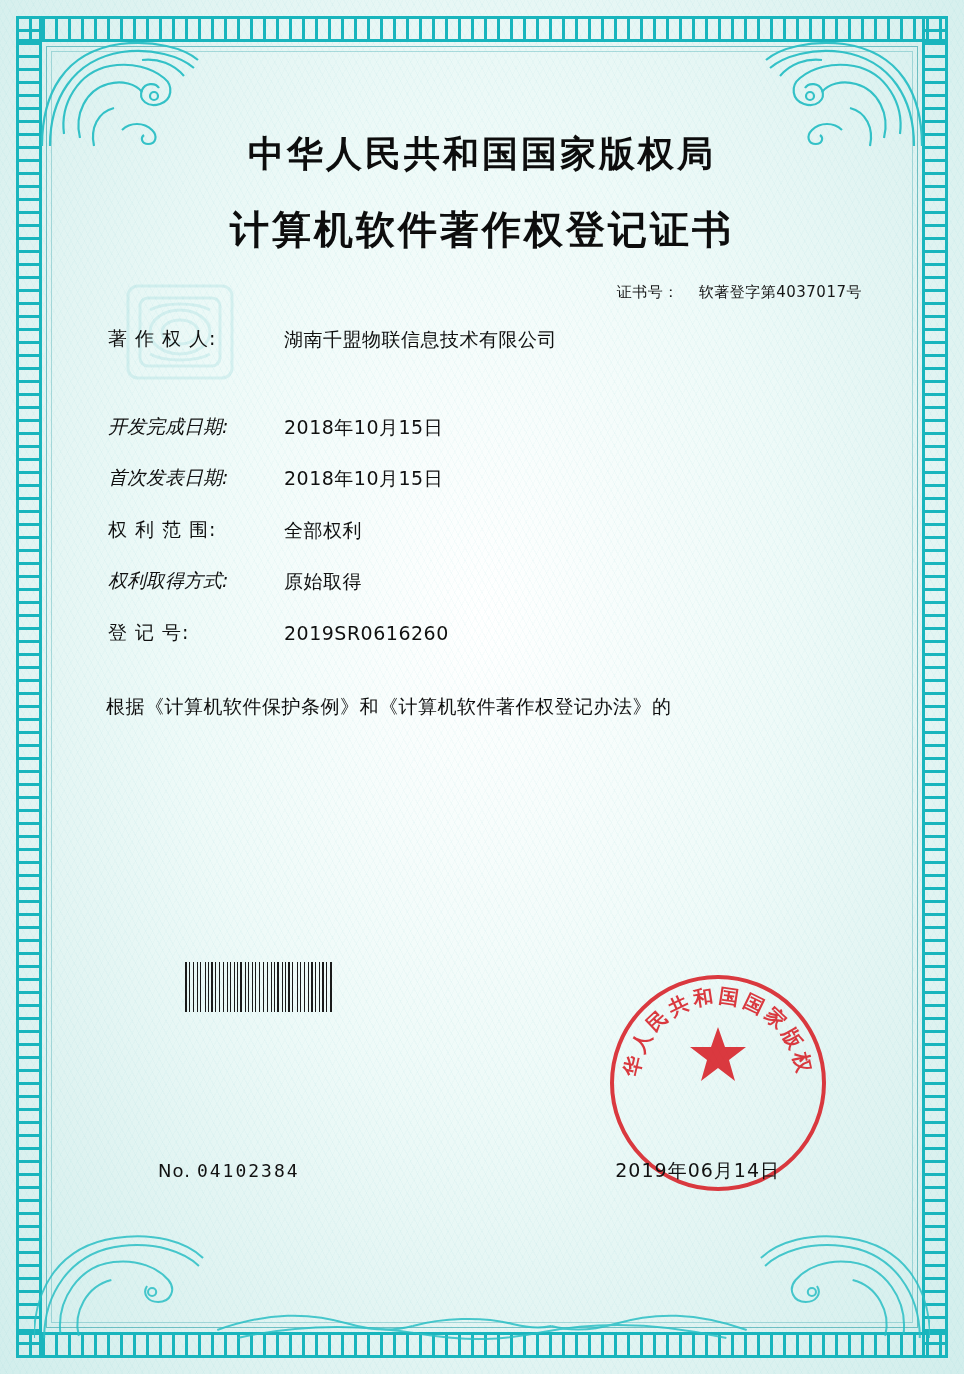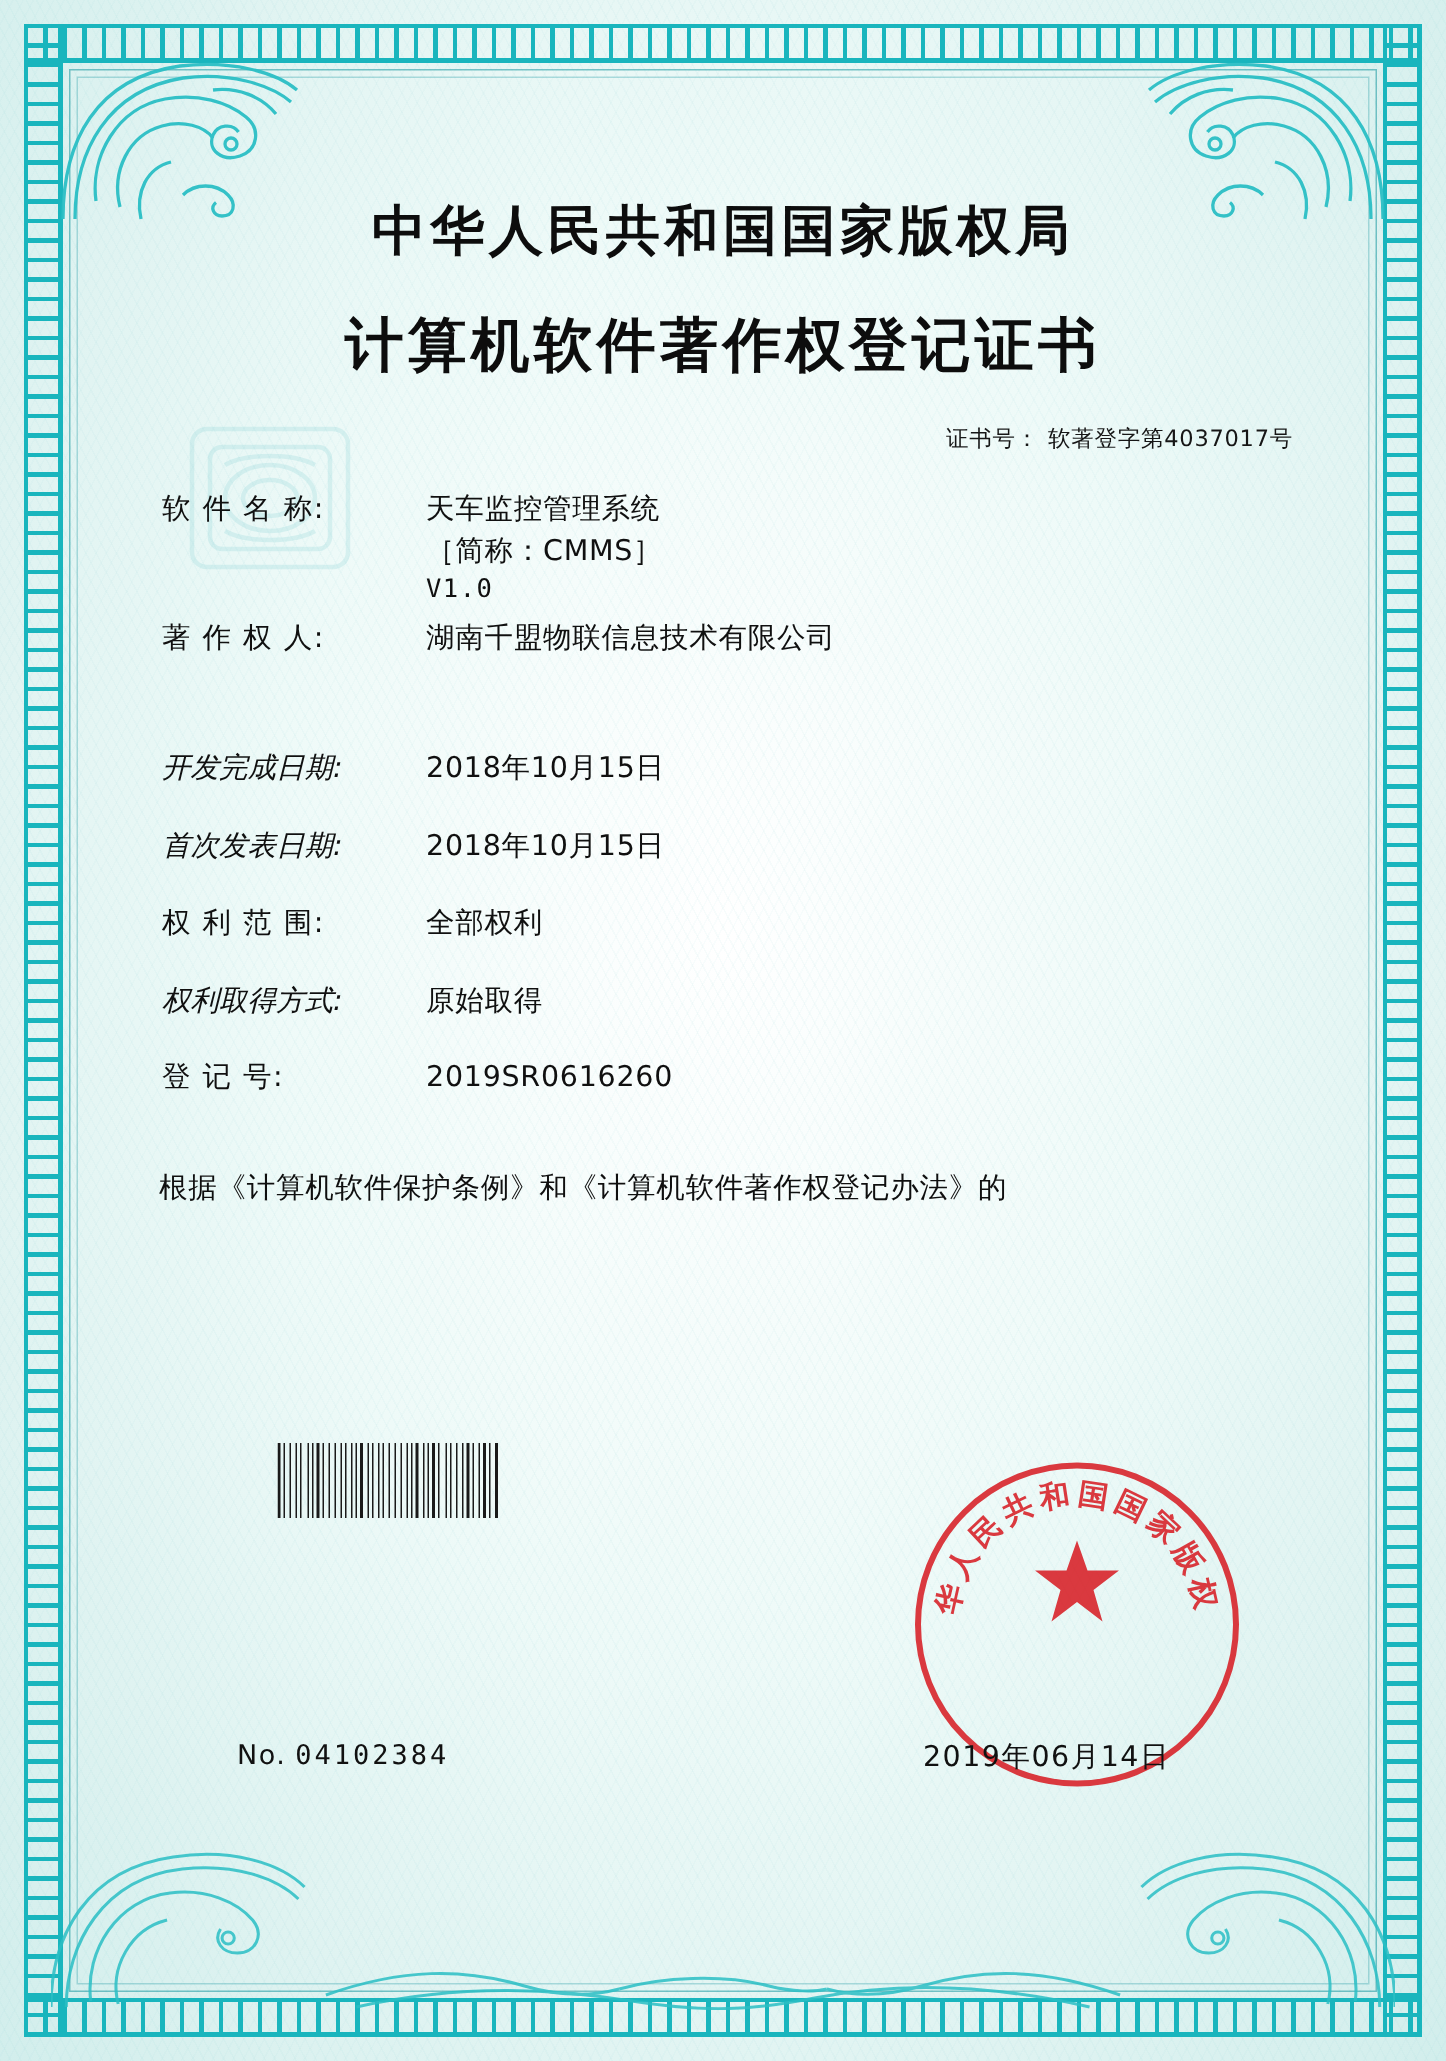--- a/index.html
+++ b/index.html
@@ -145,21 +145,21 @@
   }
 
   .cert-no {
     text-align: right;
     font-size: 15px;
     color: #161616;
     margin-top: 26px;
     padding-right: 42px;
     letter-spacing: .5px;
   }
-  .cert-no .lbl { margin-right: 6px; }
+  .cert-no .lbl { margin-right: 20px; }
 
   .fields {
     margin-top: 24px;
     padding-left: 48px;
   }
   .field-row {
     display: flex;
     align-items: flex-start;
     margin-bottom: 6px;
   }
@@ -358,28 +358,20 @@
     <div class="title-main">中华人民共和国国家版权局</div>
 
     <div class="title-sub">计算机软件著作权登记证书</div>
 
     <div class="cert-no">
       <span class="lbl">证书号：</span><span>软著登字第4037017号</span>
     </div>
 
     <div class="fields">
 
-      <div class="field-row">
-        <div class="field-label">软 件 名 称:</div>
-        <div class="field-value">
-          <span class="line">天车监控管理系统</span>
-          <span class="line">［简称：CMMS］</span>
-          <span class="line mono-v">V1.0</span>
-        </div>
-      </div>
 
       <div class="field-row spaced">
         <div class="field-label">著 作 权 人:</div>
         <div class="field-value">湖南千盟物联信息技术有限公司</div>
       </div>
 
       <div class="gap-block"></div>
 
       <div class="field-row spaced">
         <div class="field-label spread">开发完成日期:</div>

